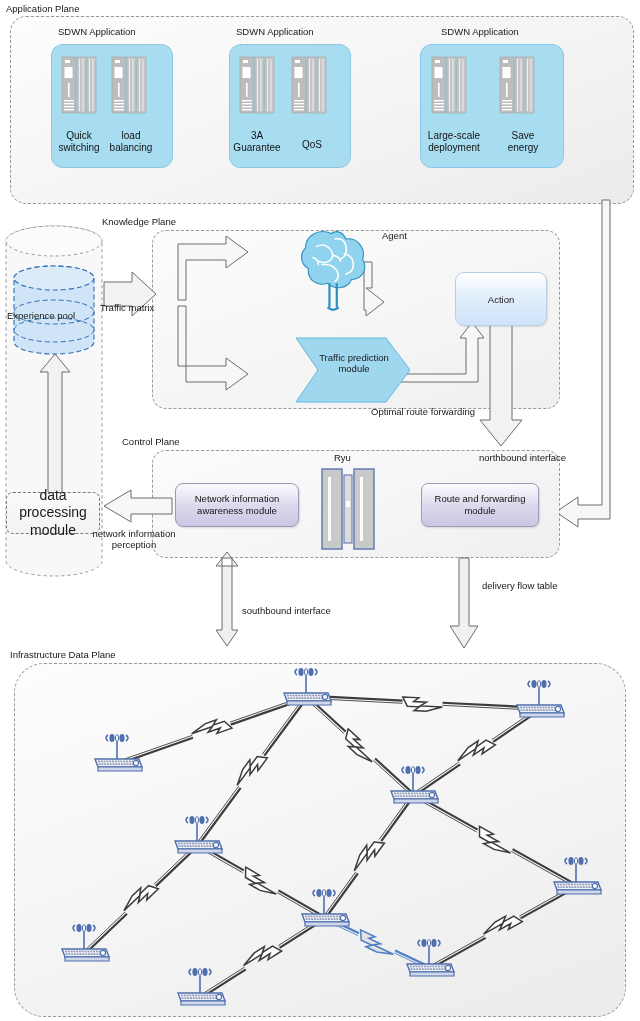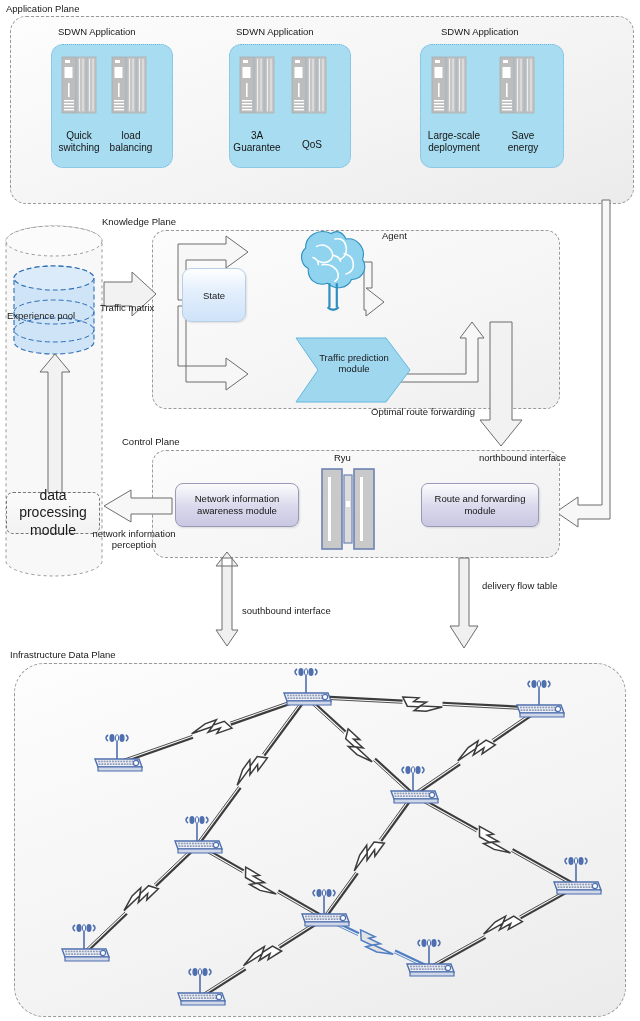--- a/index.html
+++ b/index.html
@@ -132,43 +132,43 @@
 
     <path d="M334,262 L372,262 L372,288 L366,288 L384,302 L366,316 L366,310 L364,310 L364,270 L334,270 Z" fill="#f7f7f7" stroke="#6d6d6d" stroke-width="1"></path>
 
     <path d="M400,374 L466,374 L466,338 L460,338 L472,322 L484,338 L478,338 L478,382 L400,382 Z" fill="#f7f7f7" stroke="#6d6d6d" stroke-width="1"></path>
 
     <path d="M490,322 L512,322 L512,420 L522,420 L501,446 L480,420 L490,420 Z" fill="#f2f2f2" stroke="#6d6d6d" stroke-width="1"></path>
 
     <path d="M602,200 L602,505 L578,505 L578,497 L556,512 L578,527 L578,519 L610,519 L610,200 Z" fill="#f7f7f7" stroke="#6d6d6d" stroke-width="1"></path>
   </svg>
 
-  <div class="kbox" style="left:182px;top:268px;width:62px;height:52px;">
-    <span>State</span>
-  </div>
 
   <svg class="layer">
     <g transform="translate(300,228) scale(0.92)">
       <path d="M34,6 C20,0 6,8 6,22 C-1,28 1,40 9,44 C8,56 18,64 30,60
                C38,68 52,66 56,56 C68,56 74,44 68,34 C72,22 62,10 50,12
                C46,4 40,2 34,6 Z" fill="#8fd3ef" stroke="#2f8fbf" stroke-width="1.2"></path>
       <path d="M32,60 L32,86 M40,60 L40,86" stroke="#2f8fbf" stroke-width="2.4" fill="none"></path>
       <path d="M30,86 q6,6 12,0" stroke="#2f8fbf" stroke-width="2.4" fill="none"></path>
       <g stroke="#ffffff" stroke-width="1.7" fill="none" stroke-linecap="round">
         <path d="M18,20 q8,-4 14,2 q6,6 2,12 q-6,6 -14,2"></path>
         <path d="M38,12 q10,-2 12,8 q2,10 -6,14"></path>
         <path d="M24,40 q10,-2 16,6 q4,8 -2,12"></path>
         <path d="M48,28 q10,2 10,12 q0,8 -8,10"></path>
         <path d="M14,32 q6,2 6,8"></path>
         <path d="M36,30 q6,0 8,6"></path>
       </g>
     </g>
   </svg>
   <div class="lbl" style="left:382px;top:230px;">Agent</div>
 
+  <div class="kbox" style="left:455px;top:272px;width:90px;height:52px;">
+    <span>Action</span>
+  </div>
 
   <svg class="layer">
     <path d="M296,338 L386,338 L410,370 L386,402 L296,402 L318,370 Z" fill="#9fd7ef" stroke="#62b8dd" stroke-width="1"></path>
   </svg>
   <div class="lbl c" style="left: 305px; top: 352px; width: 98px; white-space: pre-line;" style2="">Traffic prediction
 module</div>
 
   <div class="lbl" style="left:100px;top:302px;">Traffic  matrix</div>
   <div class="lbl" style="left:371px;top:406px;">Optimal route forwarding</div>
 

